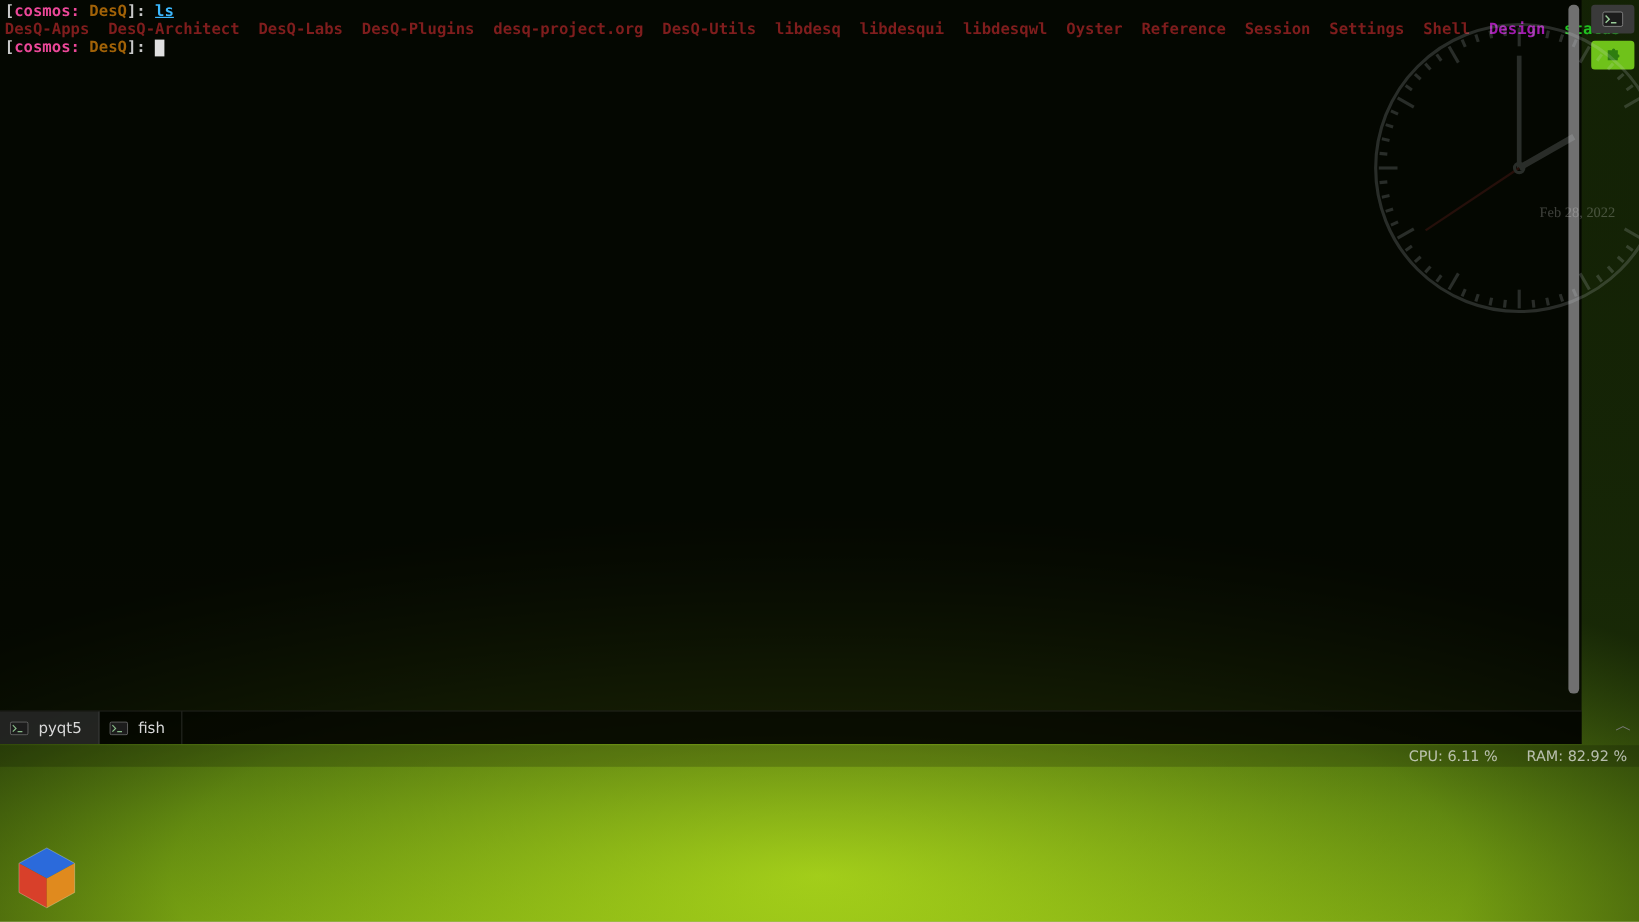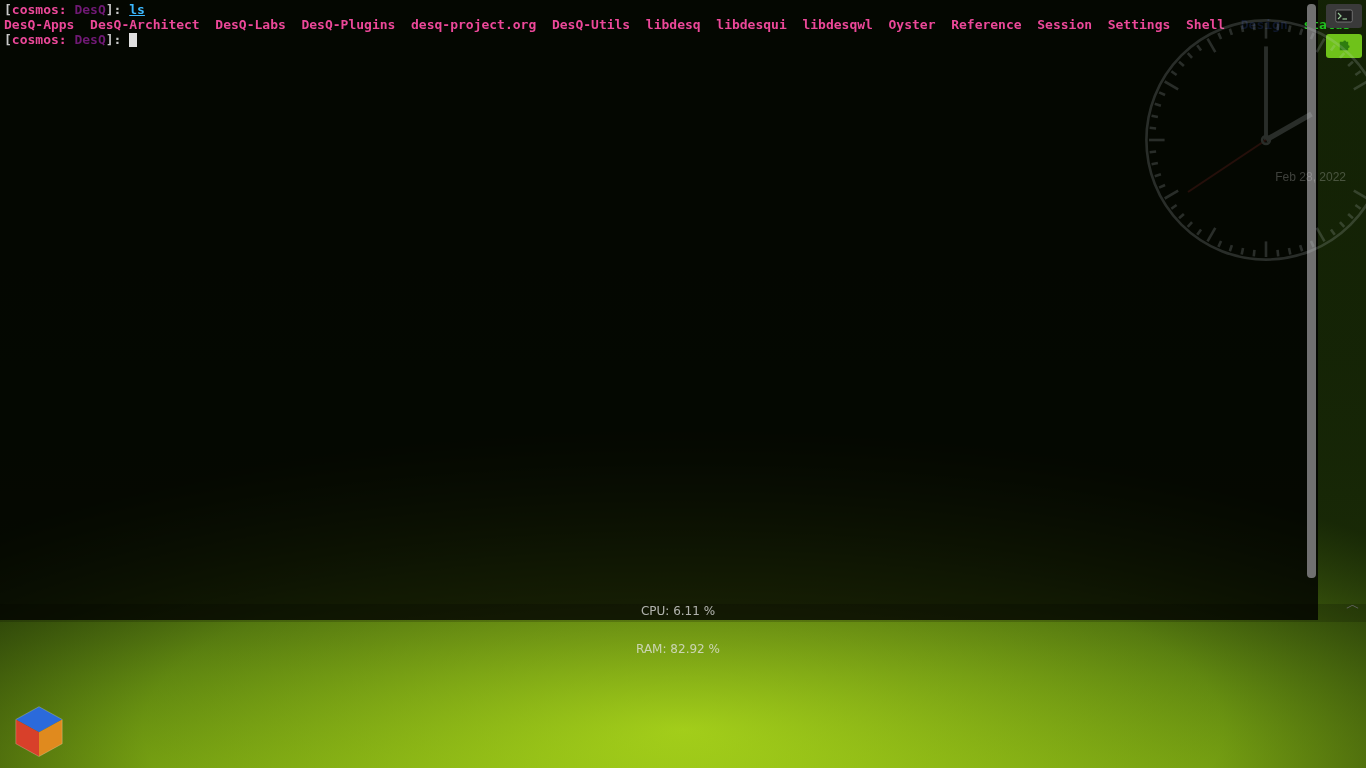--- a/index.html
+++ b/index.html
@@ -17,26 +17,26 @@
     background:rgba(0,0,0,0.78);
     color:#ddd;
   }
   .term-body {
     position:absolute; left:4px; top:2px; right:14px; bottom:30px;
     font-size:13px; line-height:15px; white-space:pre;
     font-weight:bold;
   }
   .prompt-open   { color:#c8c8c8; }
   .prompt-host   { color:#ec4899; }
-  .prompt-dir    { color:#701a75; }
+  .prompt-dir    { color:#a16207; }
   .prompt-close  { color:#c8c8c8; }
   .cmd           { color:#3cb8ff;text-decoration:underline; }
-  .ls-blue       { color:#ec4899; }
+  .ls-blue       { color:#7f1d1d; }
   .ls-green      { color:#20c020; }
-  .ls-white      { color:#0f172a; }
+  .ls-white      { color:#a21caf; }
   .cursor {
     display:inline-block; width:8px; height:14px; background:#e0e0e0;
     vertical-align:text-bottom;
   }
   .scrollbar {
     position:absolute; right:2px; top:4px; width:9px; height:574px;
     background:#707070; border-radius:4px;
   }
 
   
@@ -81,50 +81,67 @@
     opacity:0.18; pointer-events:none;
   }
   .clock circle { fill:none; stroke:#cfd8dc; stroke-width:2; }
   .clock .tick { stroke:#cfd8dc; stroke-width:2; }
   .clock .hand-h { stroke:#cfd8dc; stroke-width:4; }
   .clock .hand-m { stroke:#cfd8dc; stroke-width:3; }
   .clock .hand-s { stroke:#b33; stroke-width:1.5; }
   .clock-date {
     position:absolute; right:20px; top:170px;
     font-size:12px; color:rgba(230,230,230,0.25);
-    font-family:Liberation Sans, sans-serif;
+    font-family:Liberation Serif, serif;
     pointer-events:none;
   }
 
   
   .statusbar {
-    position:absolute; left:0; top:604px; width:1366px; height:18px;
+    position:absolute; left:0; top:621px; width:1366px; height:18px;
     background:rgba(0,0,0,0.18);
-    display:flex; align-items:center;
+    display:flex; justify-content:flex-end; align-items:center;
     padding-right:10px; gap:24px;
     font-size:12px; color:rgba(230,230,230,0.75);
     font-family:"DejaVu Sans",sans-serif;
-    flex-direction:column;
   }
 
   
   .cube {
     position:absolute; left:10px; bottom:8px; width:58px; height:58px;
   }
 </style>
 </head>
 <body>
 
 <div class="terminal">
   <div class="term-body"><span class="prompt-open">[</span><span class="prompt-host">cosmos:</span> <span class="prompt-dir">DesQ</span><span class="prompt-close">]:</span> <span class="cmd">ls</span>
 <span id="ls-line"><span class="ls-blue">DesQ-Apps</span>  <span class="ls-blue">DesQ-Architect</span>  <span class="ls-blue">DesQ-Labs</span>  <span class="ls-blue">DesQ-Plugins</span>  <span class="ls-blue">desq-project.org</span>  <span class="ls-blue">DesQ-Utils</span>  <span class="ls-blue">libdesq</span>  <span class="ls-blue">libdesqui</span>  <span class="ls-blue">libdesqwl</span>  <span class="ls-blue">Oyster</span>  <span class="ls-blue">Reference</span>  <span class="ls-blue">Session</span>  <span class="ls-blue">Settings</span>  <span class="ls-blue">Shell</span>  <span class="ls-white">Design</span>  <span class="ls-green">status</span>  </span>
 <span class="prompt-open">[</span><span class="prompt-host">cosmos:</span> <span class="prompt-dir">DesQ</span><span class="prompt-close">]:</span> <span class="cursor"></span></div>
 
   <div class="scrollbar"></div>
 
+  <div class="tabs" id="tabbar">
+      <div class="tab active">
+        <svg viewBox="0 0 24 18">
+          <rect x="1" y="1" width="22" height="16" rx="2" fill="#1c1c1c" stroke="#777"></rect>
+          <path d="M4 5 L8 9 L4 13" stroke="#8b8" stroke-width="1.5" fill="none"></path>
+          <line x1="10" y1="13" x2="16" y2="13" stroke="#8b8" stroke-width="1.5"></line>
+        </svg>
+        <span>pyqt5</span>
+      </div>
+      <div class="tab">
+        <svg viewBox="0 0 24 18">
+          <rect x="1" y="1" width="22" height="16" rx="2" fill="#1c1c1c" stroke="#777"></rect>
+          <path d="M4 5 L8 9 L4 13" stroke="#8b8" stroke-width="1.5" fill="none"></path>
+          <line x1="10" y1="13" x2="16" y2="13" stroke="#8b8" stroke-width="1.5"></line>
+        </svg>
+        <span>fish</span>
+      </div>
+    </div>
 </div>
 
 <div class="chevron">︿</div>
 
 <div class="tray">
   <div class="tray-item tray-term">
     <svg viewBox="0 0 24 18">
         <rect x="1" y="1" width="22" height="16" rx="2" fill="#1c1c1c" stroke="#888"></rect>
         <path d="M4 5 L8 9 L4 13" stroke="#9c9" stroke-width="1.6" fill="none"></path>
         <line x1="10" y1="13" x2="16" y2="13" stroke="#9c9" stroke-width="1.6"></line>

